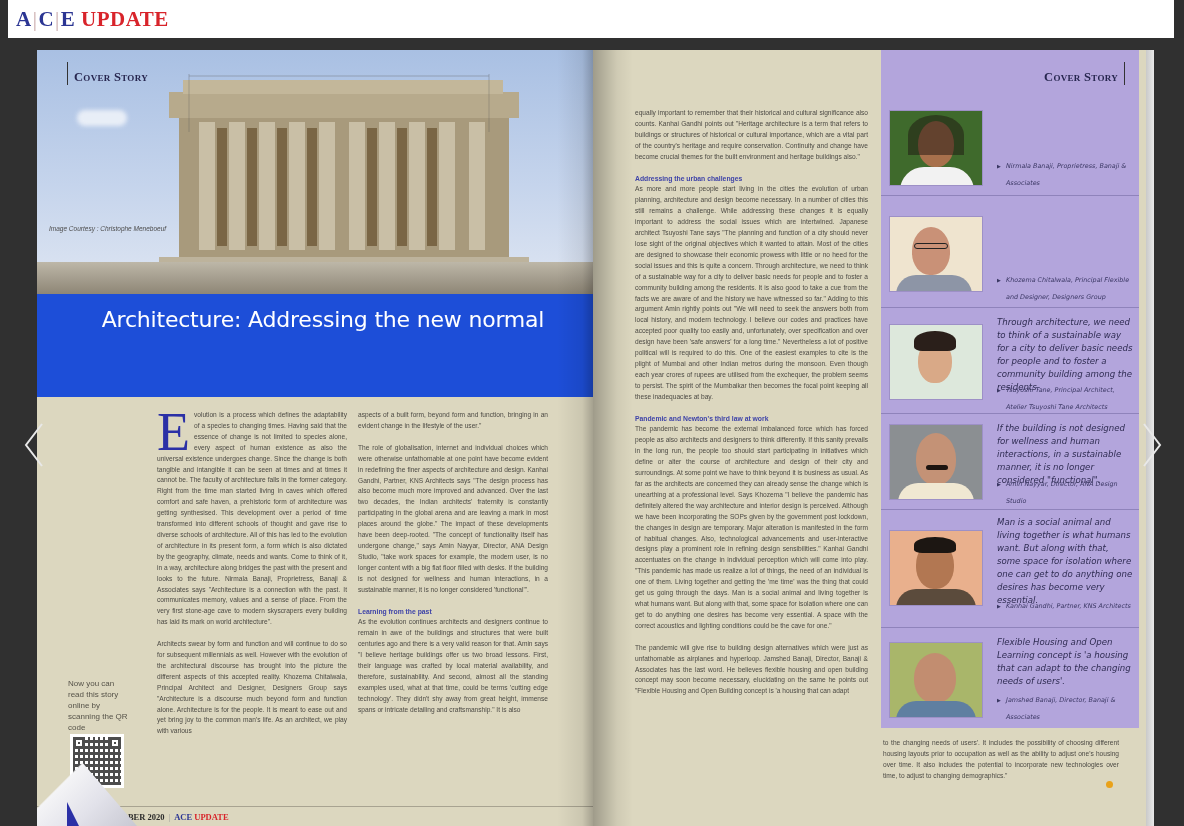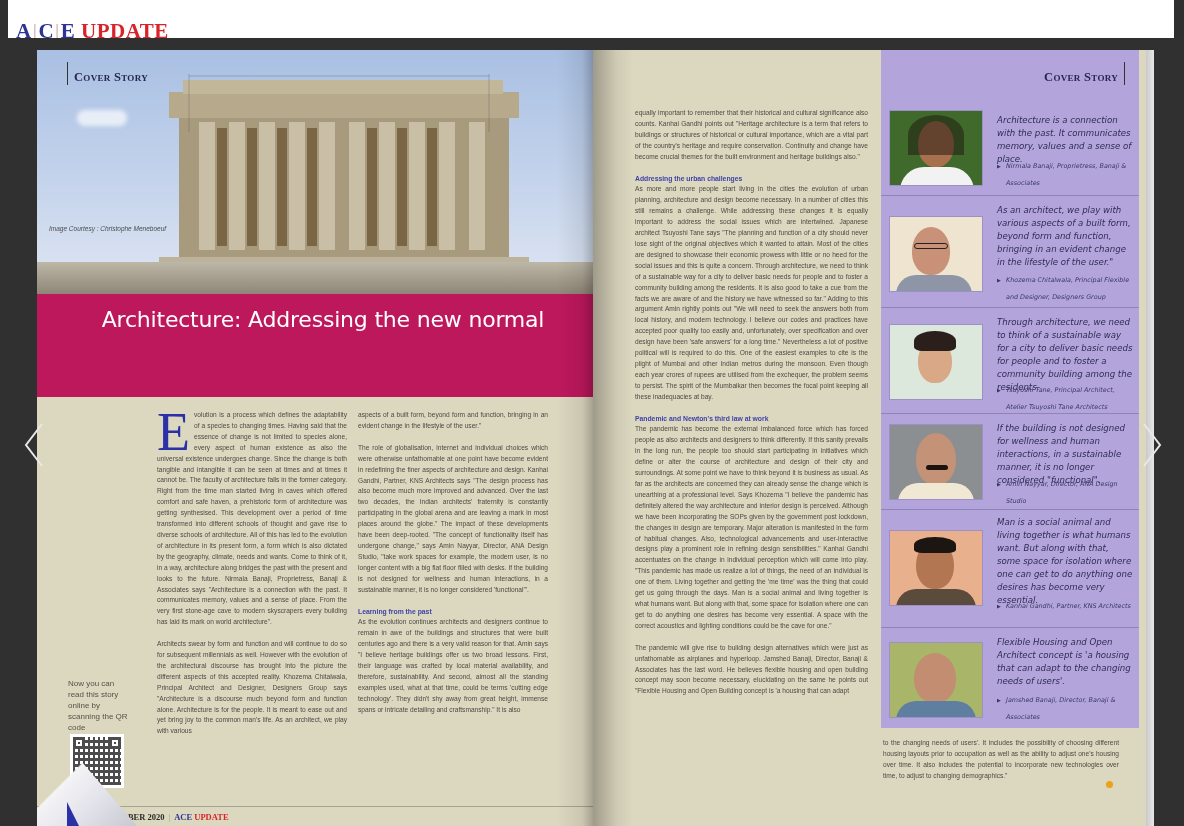--- a/index.html
+++ b/index.html
@@ -1,38 +1,38 @@
 <!DOCTYPE html>
 <html><head>
 <meta charset="utf-8">
 <style>
   * { box-sizing: border-box; margin: 0; padding: 0; }
   html, body { width: 1184px; height: 826px; overflow: hidden; background: #2f2f2f; font-family: "DejaVu Sans", sans-serif; }
 
   .topbar { position: absolute; left: 8px; top: 0; width: 1166px; height: 38px; background: #ffffff; }
-  .logo { position: absolute; left: 8px; top: 7px; font-family: "Liberation Serif", serif; font-weight: bold; font-size: 21px; letter-spacing: 0.5px; margin-top: 12px; }
+  .logo { position: absolute; left: 8px; top: 7px; font-family: "Liberation Serif", serif; font-weight: bold; font-size: 21px; letter-spacing: 0.5px; }
   .logo .ace { color: #2b3593; }
   .logo .sep { color: #c9a9a9; font-weight: normal; margin: 0 1px; }
   .logo .upd { color: #d8232a; }
 
   .viewer { position: absolute; left: 0; top: 38px; width: 1184px; height: 788px; background: #303030; }
 
   .spread { position: absolute; left: 37px; top: 50px; width: 1117px; height: 776px; overflow: hidden; }
 
   
   .page-left { position: absolute; left: 0; top: 0; width: 556px; height: 776px; background: #dcd7bf; }
   .hero { position: absolute; left: 0; top: 0; width: 556px; height: 244px; overflow: hidden;
           background: linear-gradient(180deg, #a9c0e3 0%, #c5d4ec 55%, #dfe6f2 100%); }
   .cloud { position: absolute; left: 40px; top: 60px; width: 50px; height: 16px; background: #f5f7fb; border-radius: 10px; filter: blur(2px); opacity: .8; }
   .temple { position: absolute; left: 122px; top: 22px; width: 370px; height: 222px; }
   .ground { position: absolute; left: 0; bottom: 0; width: 556px; height: 32px; background: linear-gradient(180deg,#bdb7a8,#8e8676); }
   .caption { position: absolute; left: 12px; top: 175px; font-size: 6.5px; font-style: italic; color: #4c4c4c; font-family: "Liberation Sans", sans-serif; }
   .cover-label-l { position: absolute; left: 30px; top: 12px; padding-left: 6px; border-left: 1.5px solid #333; font-family: "Liberation Serif", serif; font-weight: bold; font-variant: small-caps; font-size: 12.5px; color: #27264f; letter-spacing: .3px; padding-top: 8px; }
 
-  .title-band { position: absolute; left: 0; top: 244px; width: 556px; height: 103px; background: #be185d; text-align: center; padding-left: 16px; }
+  .title-band { position: absolute; left: 0; top: 244px; width: 556px; height: 103px; background: #1d4ed8; text-align: center; padding-left: 16px; }
   .title-band h1 { font-family: "DejaVu Sans", sans-serif; font-weight: normal; color: #ffffff; font-size: 22px; margin-top: 13px; letter-spacing: -.2px; }
   .title-band p { font-family: "DejaVu Serif", serif; font-style: italic; color: #e6e6f5; font-size: 10px; line-height: 15px; margin: 4px 48px 0; }
 
   .col { position: absolute; font-family: "Liberation Sans", sans-serif; font-size: 6.6px; line-height: 10.9px; color: #4c4a44; text-align: justify; }
   .col p { margin-bottom: 11px; }
   .col h3 { font-size: 6.8px; color: #3e43a8; font-weight: bold; margin-bottom: 0; }
   .dropcap { float: left; font-family: "Liberation Serif", serif; font-size: 54px; line-height: 44px; color: #2b30a6; margin: 0 4px -2px 0; }
   .col-l1 { left: 120px; top: 360px; width: 190px; }
   .col-l2 { left: 321px; top: 360px; width: 190px; }
 
@@ -186,31 +186,29 @@
 
     <div class="sidebar">
       <div class="cover-label-r">Cover Story</div>
 
       <div class="quote" style="top:54px;height:92px">
         <div class="photo" style="top:6px;background:#3f6a2c">
           <div class="face" style="left:28px;top:10px;width:36px;height:46px;background:#a8704c"></div>
           <div style="position:absolute;left:18px;top:4px;width:56px;height:40px;border-radius:50% 50% 0 0;background:#1d1410;z-index:-0;opacity:.5"></div>
           <div style="position:absolute;left:10px;top:56px;width:74px;height:24px;background:#f2f2f2;border-radius:30px 30px 0 0"></div>
         </div>
-        <div class="qt" style="top:10px">Architecture is a connection with the past. It communicates memory, values and a sense of place.</div>
         <div class="by" style="top:54px">Nirmala Banaji, Proprietress, Banaji &amp; Associates</div>
       </div>
 
       <div class="quote" style="top:146px;height:112px">
         <div class="photo" style="top:20px;background:#efe4cf">
           <div class="face" style="left:22px;top:10px;width:38px;height:48px;background:#c99177"></div>
           <div style="position:absolute;left:24px;top:26px;width:34px;height:6px;border:1px solid #222;border-radius:3px"></div>
           <div style="position:absolute;left:6px;top:58px;width:76px;height:20px;background:#8d95a6;border-radius:24px 24px 0 0"></div>
         </div>
-        <div class="qt" style="top:8px">As an architect, we play with various aspects of a built form, beyond form and function, bringing in an evident change in the lifestyle of the user."</div>
         <div class="by" style="top:76px">Khozema Chitalwala, Principal Flexible and Designer, Designers Group</div>
       </div>
 
       <div class="quote" style="top:364px;height:96px">
         <div class="photo" style="top:10px;background:#8b8f92">
           <div class="face" style="left:26px;top:8px;width:40px;height:52px;background:#c49276"></div>
           <div style="position:absolute;left:36px;top:40px;width:22px;height:5px;background:#1d1410;border-radius:4px"></div>
           <div style="position:absolute;left:8px;top:58px;width:76px;height:20px;background:#f0e8d2;border-radius:24px 24px 0 0"></div>
         </div>
         <div class="qt" style="top:8px">If the building is not designed for wellness and human interactions, in a sustainable manner, it is no longer considered "functional".</div>
@@ -234,21 +232,21 @@
         </div>
         <div class="qt" style="top:6px">Man is a social animal and living together is what humans want. But along with that, some space for isolation where one can get to do anything one desires has become very essential.</div>
         <div class="by" style="top:88px">Kanhai Gandhi, Partner, KNS Architects</div>
       </div>
 
       <div class="quote" style="top:578px;height:100px;border-bottom:none">
         <div class="photo" style="top:14px;background:#a9b66a">
           <div class="face" style="left:24px;top:10px;width:42px;height:50px;background:#c28d70"></div>
           <div style="position:absolute;left:6px;top:58px;width:80px;height:20px;background:#5f7fa1;border-radius:24px 24px 0 0"></div>
         </div>
-        <div class="qt" style="top:8px">Flexible Housing and Open Architect concept is 'a housing that can adapt to the changing needs of users'.</div>
+        <div class="qt" style="top:8px">Flexible Housing and Open Learning concept is 'a housing that can adapt to the changing needs of users'.</div>
         <div class="by" style="top:64px">Jamshed Banaji, Director, Banaji &amp; Associates</div>
       </div>
     </div>
 
     <div class="col col-r2">
       <p>to the changing needs of users'. It includes the possibility of choosing different housing layouts prior to occupation as well as the ability to adjust one's housing over time. It also includes the potential to incorporate new technologies over time, to adjust to changing demographics."</p>
     </div>
     <div class="end-mark"></div>
 
 

